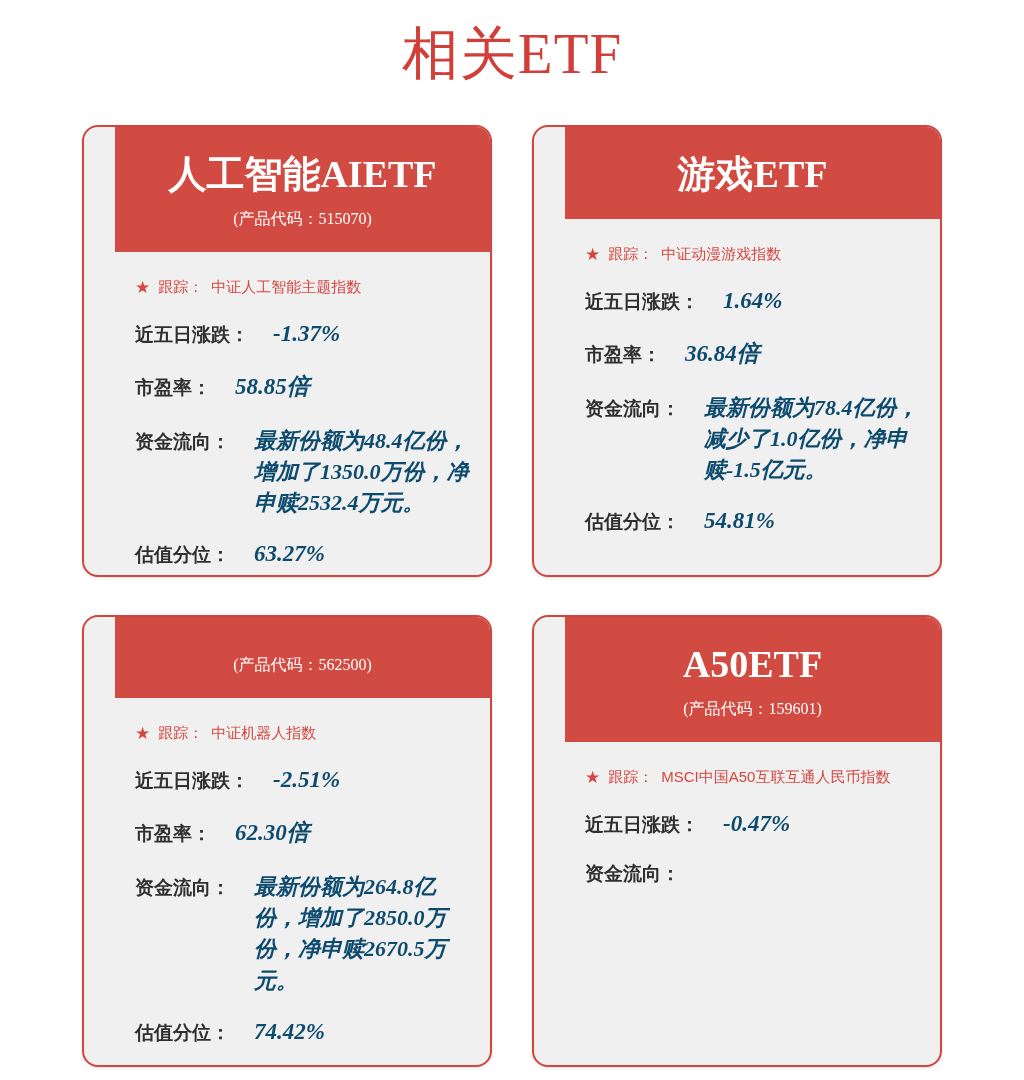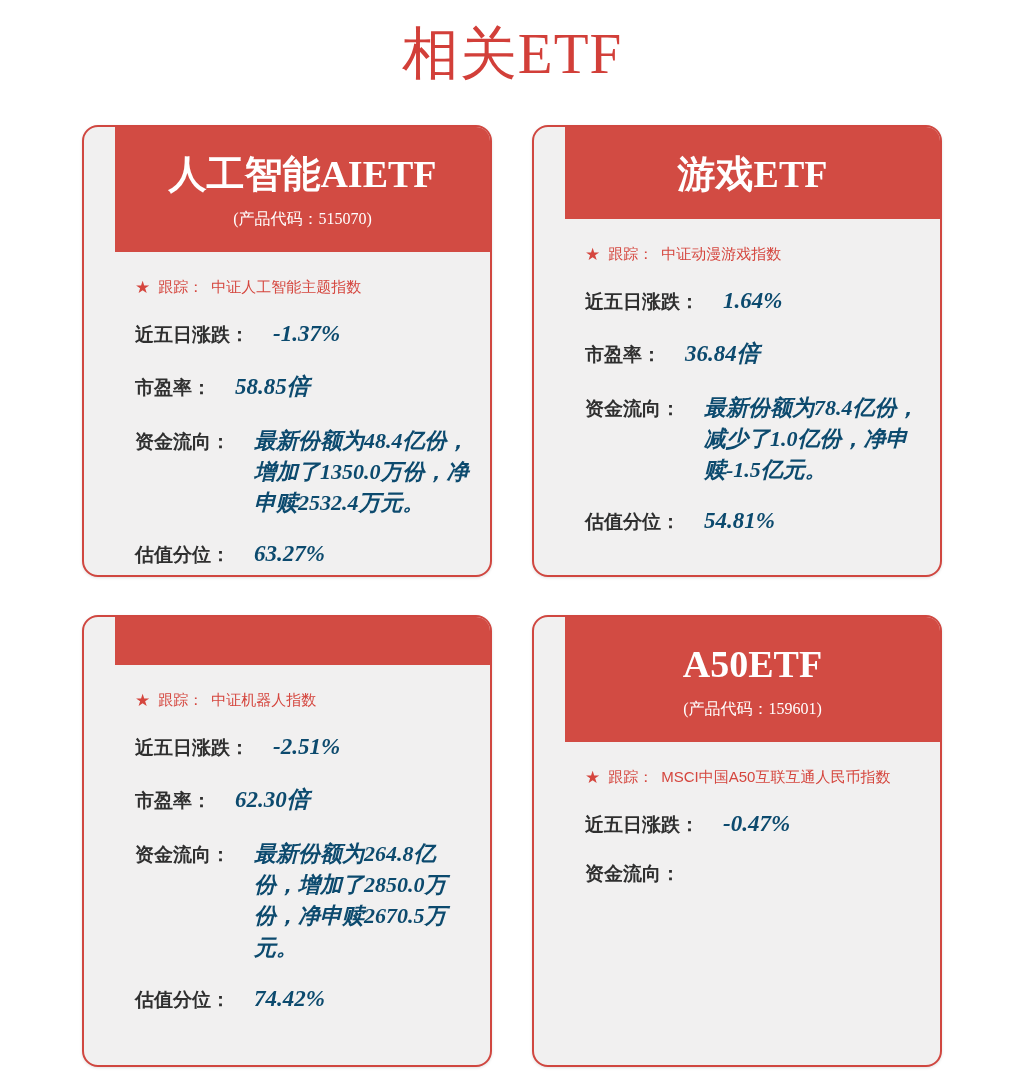--- a/index.html
+++ b/index.html
@@ -158,20 +158,21 @@
       </div>
       <div class="stat-row">
         <span class="stat-label">估值分位：</span>
         <span class="stat-value">54.81%</span>
       </div>
     </div>
   </article>
 
   <article class="etf-card">
     <header class="card-header">
+      <div class="card-code">(产品代码：562500)</div>
     </header>
     <div class="card-body">
       <div class="track-row">
         <span class="star-icon">★</span>
         <span>跟踪：</span>
         <span>中证机器人指数</span>
       </div>
       <div class="stat-row">
         <span class="stat-label">近五日涨跌：</span>
         <span class="stat-value">-2.51%</span>

